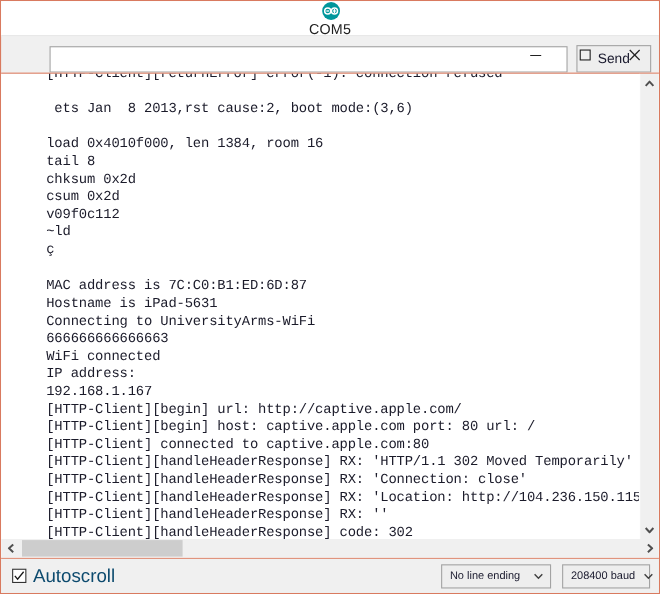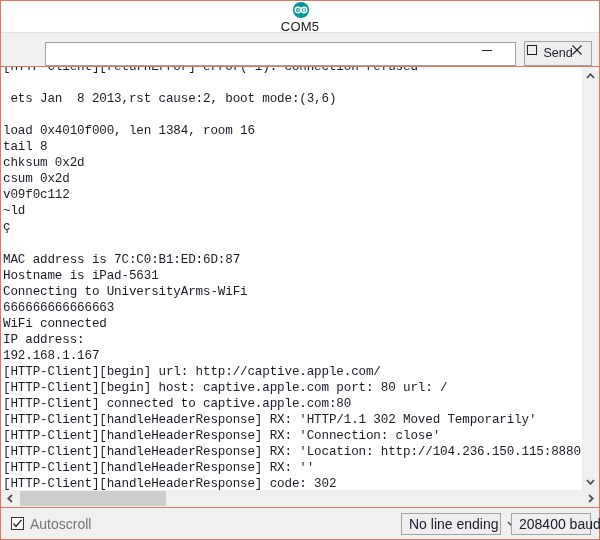--- a/index.html
+++ b/index.html
@@ -126,21 +126,21 @@
     font-family: "Liberation Mono", "DejaVu Sans Mono", monospace;
     font-size: 12.6px;
     line-height: 16.05px;
     color: #1b1b2a;
     white-space: pre;
     padding: 0 0 0 2px;
     margin-top: -8px;
     box-sizing: border-box;
     letter-spacing: -0.15px;
   }
-  .console-text div { height: 16.05px; }
+  .console-text div { height: 16.05px; margin-left: 39px; }
 
   
   .vscroll {
     width: 17px;
     flex: 0 0 17px;
     background: #f0f0f0;
     position: relative;
     border-left: 1px solid #ffffff;
   }
   .vscroll .arrow {
@@ -201,38 +201,38 @@
     height: 13px;
     border: 1px solid #333;
     background: #fff;
     box-sizing: border-box;
     display: flex;
     align-items: center;
     justify-content: center;
     flex: 0 0 auto;
   }
   .autoscroll-label {
-    font-size: 14px;
-    color: #737373;
+    font-size: 17px;
+    color: #0c4a6e;
   }
   .status-right {
     margin-left: auto;
     display: flex;
     align-items: center;
     gap: 10px;
   }
   .combo {
     height: 22px;
     box-sizing: border-box;
     border: 1px solid #a3a3a3;
     background: #eeeeee;
     display: flex;
     align-items: center;
     padding: 0 6px 0 7px;
-    font-size: 14px;
+    font-size: 10px;
     color: #1a1a2e;
     white-space: nowrap;
   }
   .combo-line { width: 100px; }
   .combo-baud { width: 80px; }
   .combo .caret {
     margin-left: auto;
     padding-left: 8px;
     display: flex;
     align-items: center;

